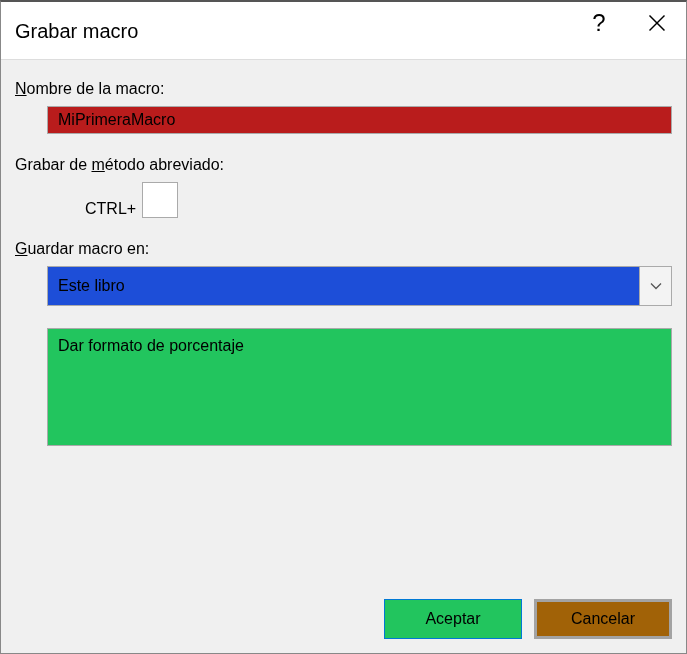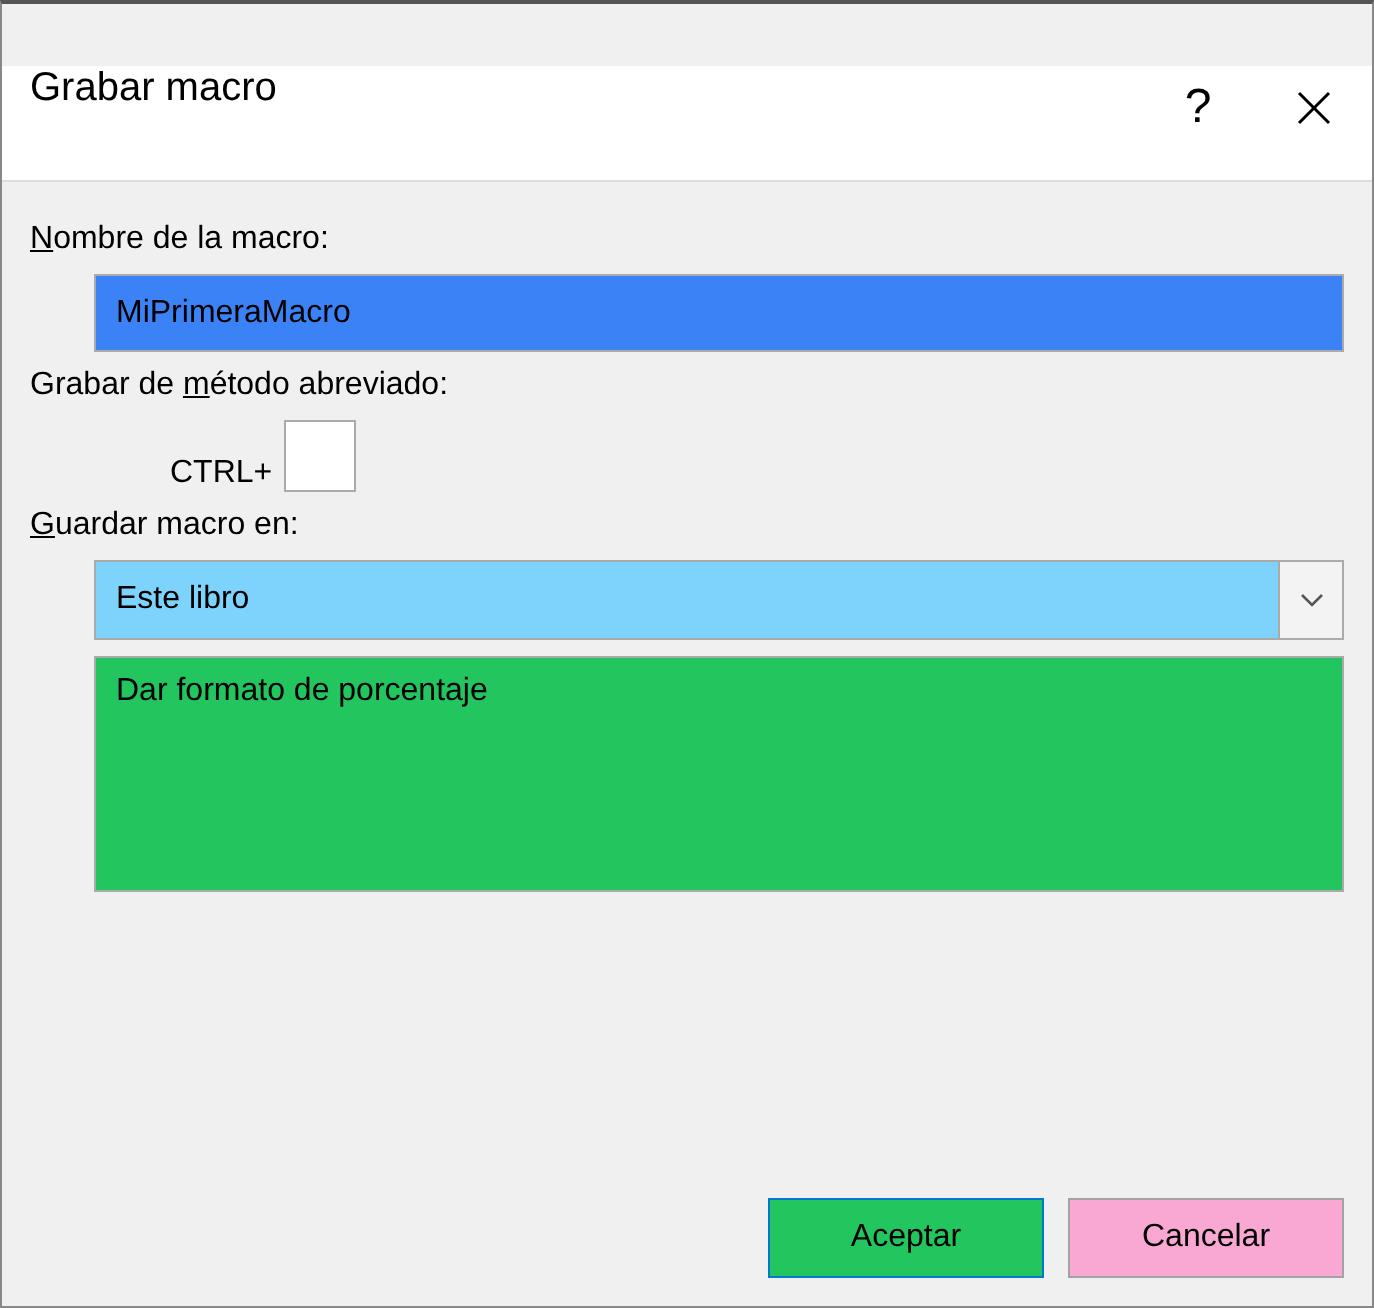--- a/index.html
+++ b/index.html
@@ -20,27 +20,26 @@
       width: 687px;
       height: 654px;
       border: 1px solid #888;
       border-top: 2px solid #555;
       background: #f0f0f0;
       display: flex;
       flex-direction: column;
     }
     .titlebar {
       display: flex;
-      align-items: flex-start;
+      align-items: flex-end;
       justify-content: space-between;
       height: 58px;
       padding: 0 0 16px 14px;
       background: #fff;
       border-bottom: 1px solid #ddd;
-      margin-top: 31px;
     }
     .titlebar-title {
       font-size: 20px;
       font-weight: 400;
     }
     .titlebar-controls {
       display: flex;
       align-items: center;
       height: 100%;
     }
@@ -70,30 +69,30 @@
     .form-label {
       font-size: 16px;
       margin-bottom: 8px;
     }
     .underline-first {
       text-decoration: underline;
     }
     .text-input {
       width: calc(100% - 32px);
       margin-left: 32px;
-      height: 39px;
-      border: 1px solid #aaa;
-      background: #3b82f6;
+      height: 28px;
+      border: 1px solid #aaa;
+      background: #b91c1c;
       padding: 12px 10px;
       font-size: 16px;
       font-family: inherit;
       outline: none;
     }
     .section {
-      margin-bottom: 8px;
+      margin-bottom: 22px;
     }
     .shortcut-row {
       display: flex;
       align-items: flex-end;
       margin-left: 70px;
       gap: 6px;
     }
     .shortcut-prefix {
       font-size: 16px;
     }
@@ -106,21 +105,21 @@
       font-size: 16px;
       font-family: inherit;
       outline: none;
     }
     .select-wrap {
       width: calc(100% - 32px);
       margin-left: 32px;
       height: 40px;
       display: flex;
       border: 1px solid #aaa;
-      background: #7dd3fc;
+      background: #1d4ed8;
     }
     .select-value {
       flex: 1;
       padding: 0 10px;
       display: flex;
       align-items: center;
       font-size: 16px;
     }
     .select-arrow {
       width: 32px;
@@ -151,22 +150,22 @@
       display: flex;
       justify-content: flex-end;
       gap: 12px;
       padding-top: 20px;
     }
     .btn {
       width: 138px;
       height: 40px;
       font-size: 16px;
       font-family: inherit;
-      border: 1px solid #a3a3a3;
-      background: #f9a8d4;
+      border: 3px solid #a3a3a3;
+      background: #a16207;
       cursor: pointer;
     }
     .btn-primary {
       border: 1px solid #0078d4;
       background: #22c55e;
     }
   </style>
 </head>
 <body>
 

